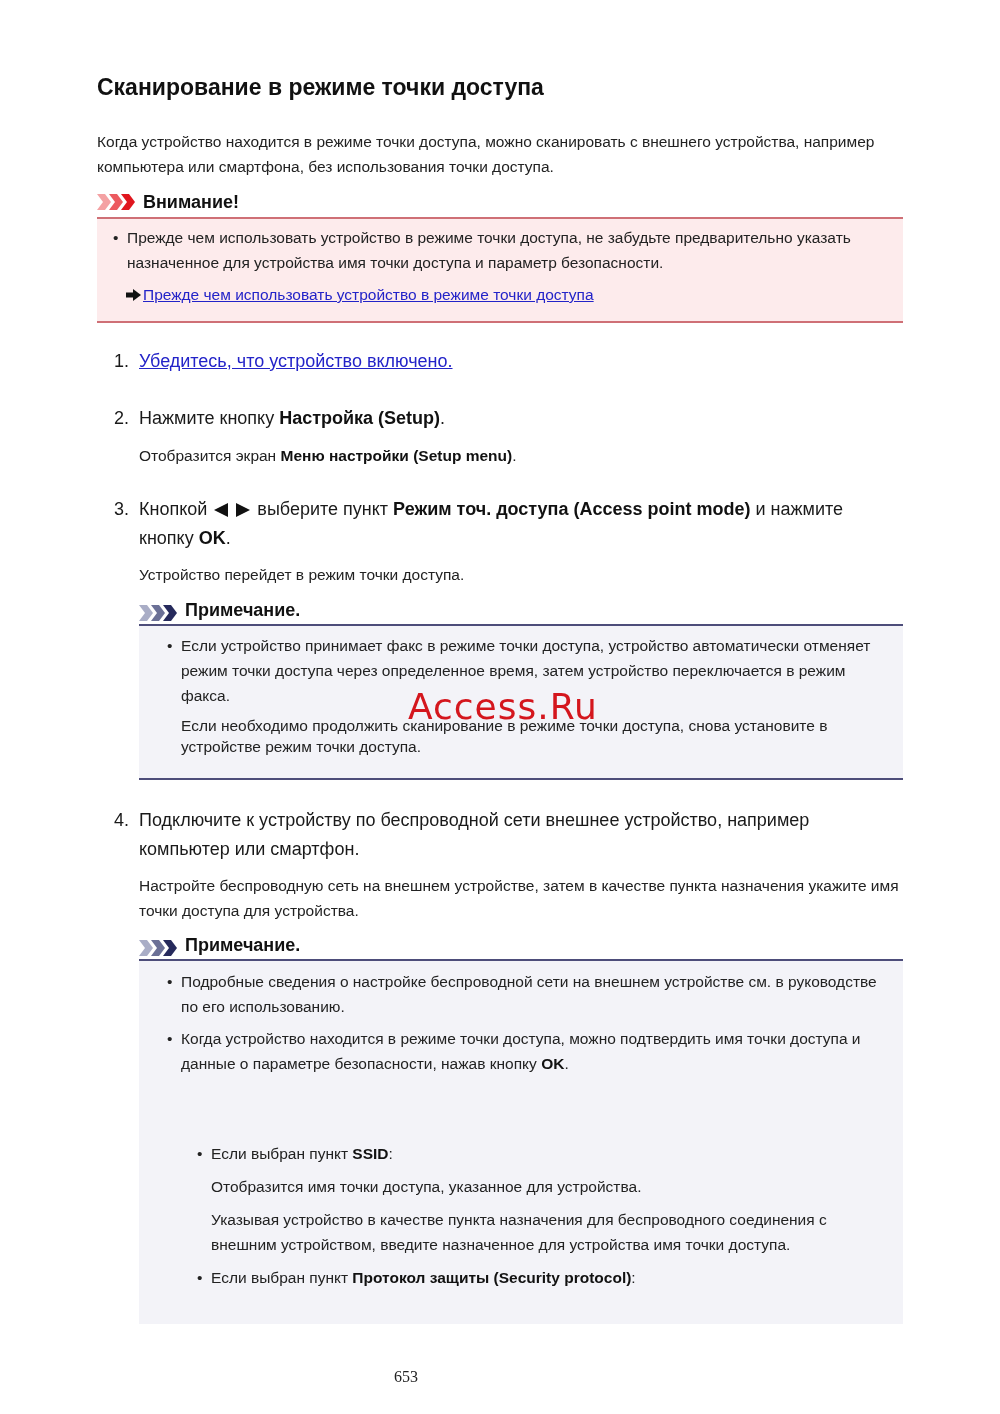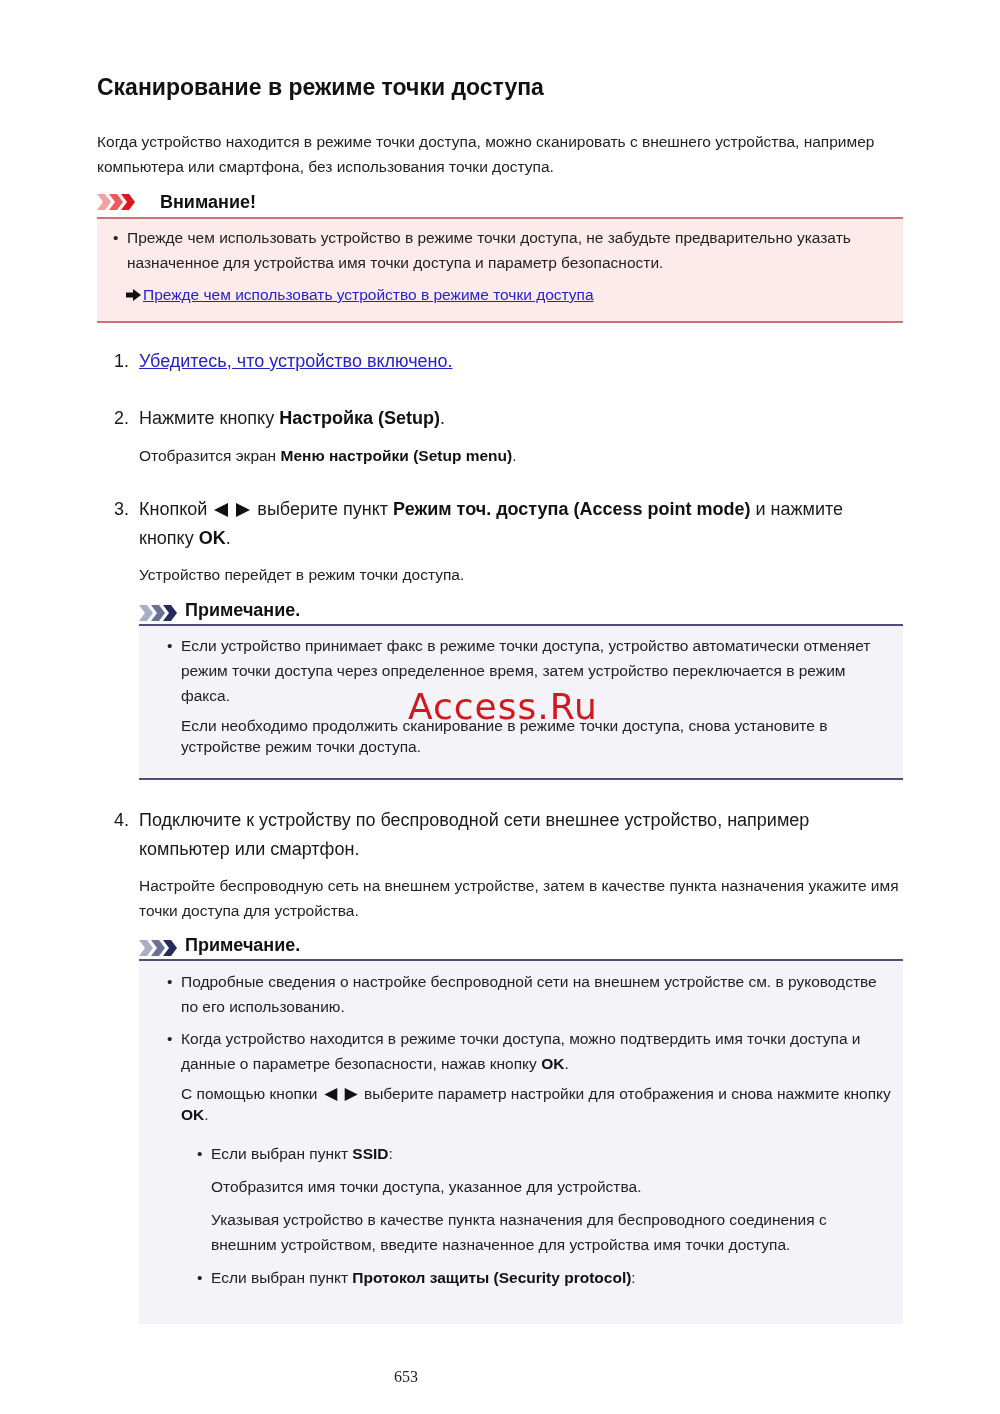--- a/index.html
+++ b/index.html
@@ -12,21 +12,21 @@
       position: absolute; left: 0; top: 74px; margin: 0;
       font-size: 23px; font-weight: bold; color: #111; white-space: nowrap;
     }
     .intro {
       position: absolute; left: 0; top: 129px; width: 800px;
       font-size: 15.5px; line-height: 25px; color: #222;
     }
     
     .caution-head {
       position: absolute; left: 0; top: 190px; height: 24px;
-      display: flex; align-items: center; gap: 23px;
+      display: flex; align-items: center; gap: 6px;
     }
     .caution-head .title { font-size: 18px; font-weight: bold; color: #111; }
     .caution-box {
       position: absolute; left: 0; top: 217px; width: 806px; height: 102px;
       background: #fdebec; border-top: 2px solid #cf7076; border-bottom: 2px solid #cf7076;
     }
     .caution-box .bullet-row {
       position: absolute; left: 16px; top: 6px; width: 770px;
       font-size: 15.5px; line-height: 25px; color: #222;
       display: flex;
@@ -182,27 +182,20 @@
     <div class="note-item" style="top:8px">
       <span class="bullet">•</span>
       <span>Подробные сведения о настройке беспроводной сети на внешнем устройстве см. в руководстве по его использованию.</span>
     </div>
     <div class="note-item" style="top:65px">
       <span class="bullet">•</span>
       <span>
         <span>Когда устройство находится в режиме точки доступа, можно подтвердить имя точки доступа и данные о параметре безопасности, нажав кнопку </span><b>OK</b><span>.</span>
       </span>
     </div>
-    <div class="note-para" style="top:122px">
-      <span>С помощью кнопки</span>
-      <svg class="lr-icon" width="34" height="13" viewBox="0 0 36 14">
-        <polygon points="0,7 14,0 14,14" fill="#111"></polygon>
-        <polygon points="36,7 22,0 22,14" fill="#111"></polygon>
-      </svg><span> выберите параметр настройки для отображения и снова нажмите кнопку </span><b>OK</b><span>.</span>
-    </div>
 
     <div class="note-sub-item" style="top:180px">
       <span class="bullet">•</span>
       <span>
         <span>Если выбран пункт </span><b>SSID</b><span>:</span>
       </span>
     </div>
     <div class="note-sub-para" style="top:213px">Отобразится имя точки доступа, указанное для устройства.</div>
     <div class="note-sub-para" style="top:246px">Указывая устройство в качестве пункта назначения для беспроводного соединения с внешним устройством, введите назначенное для устройства имя точки доступа.</div>
 

